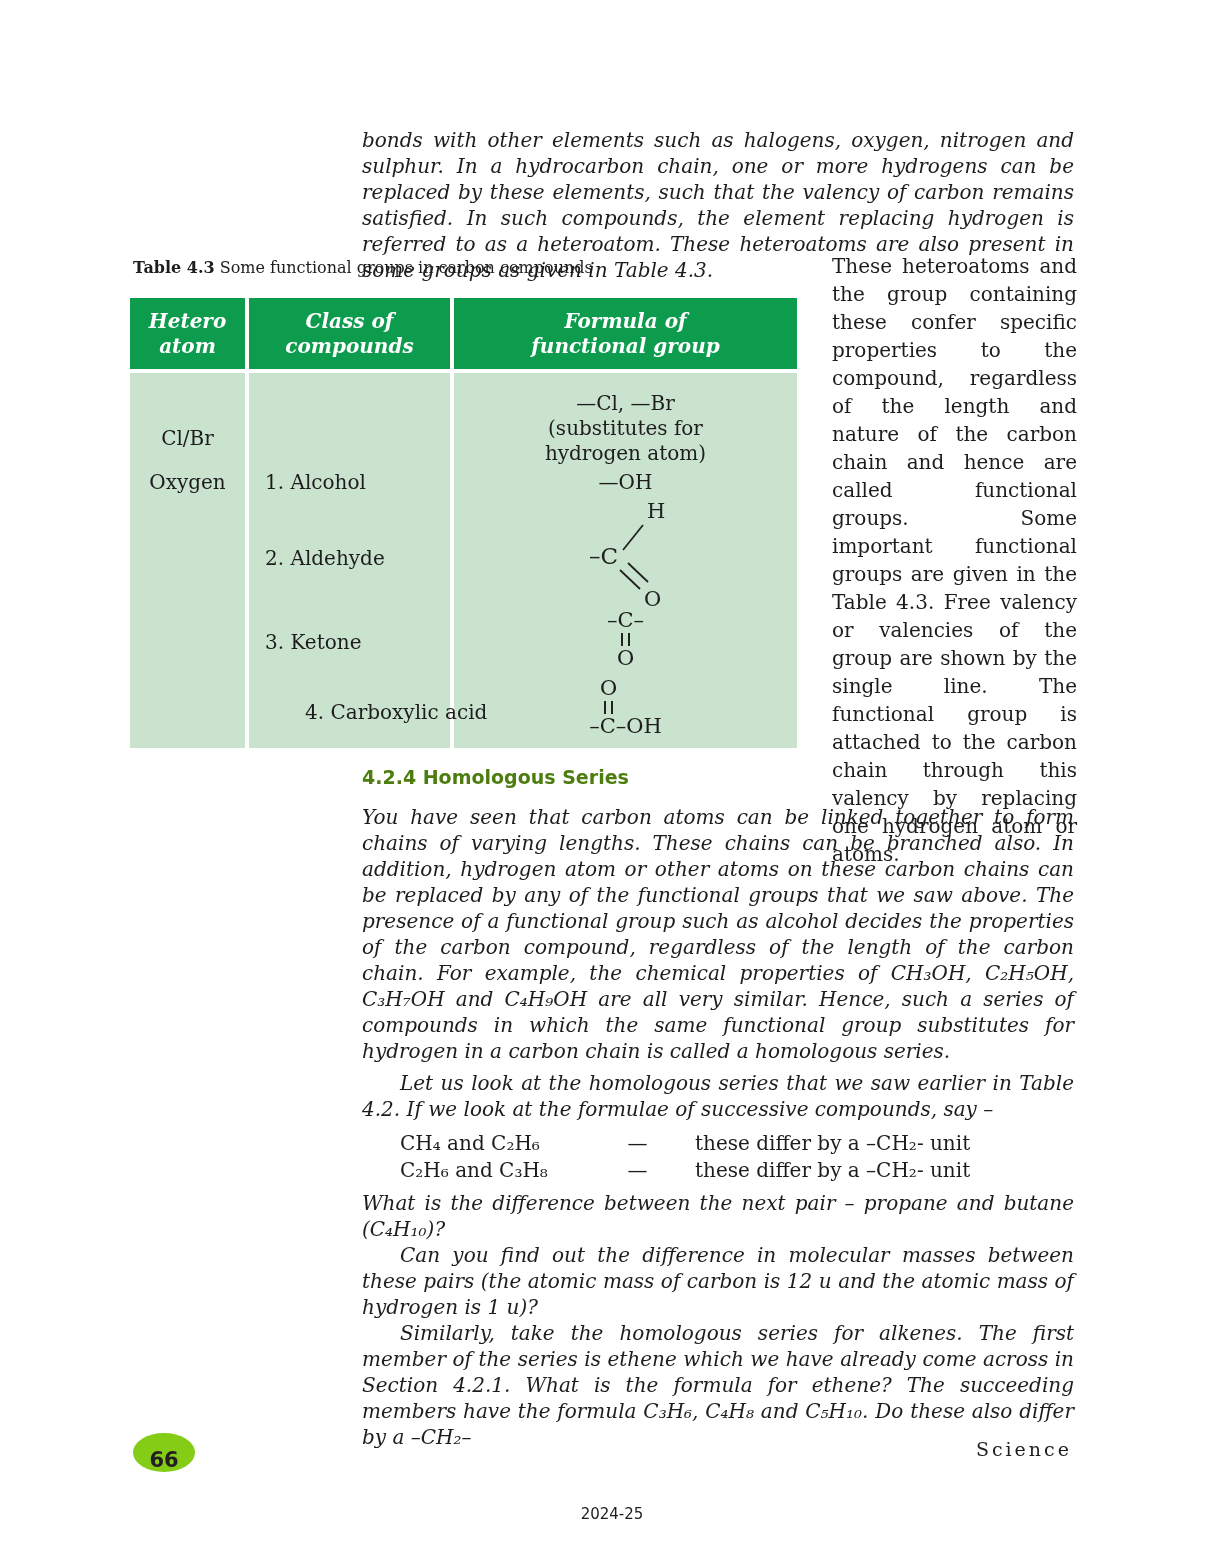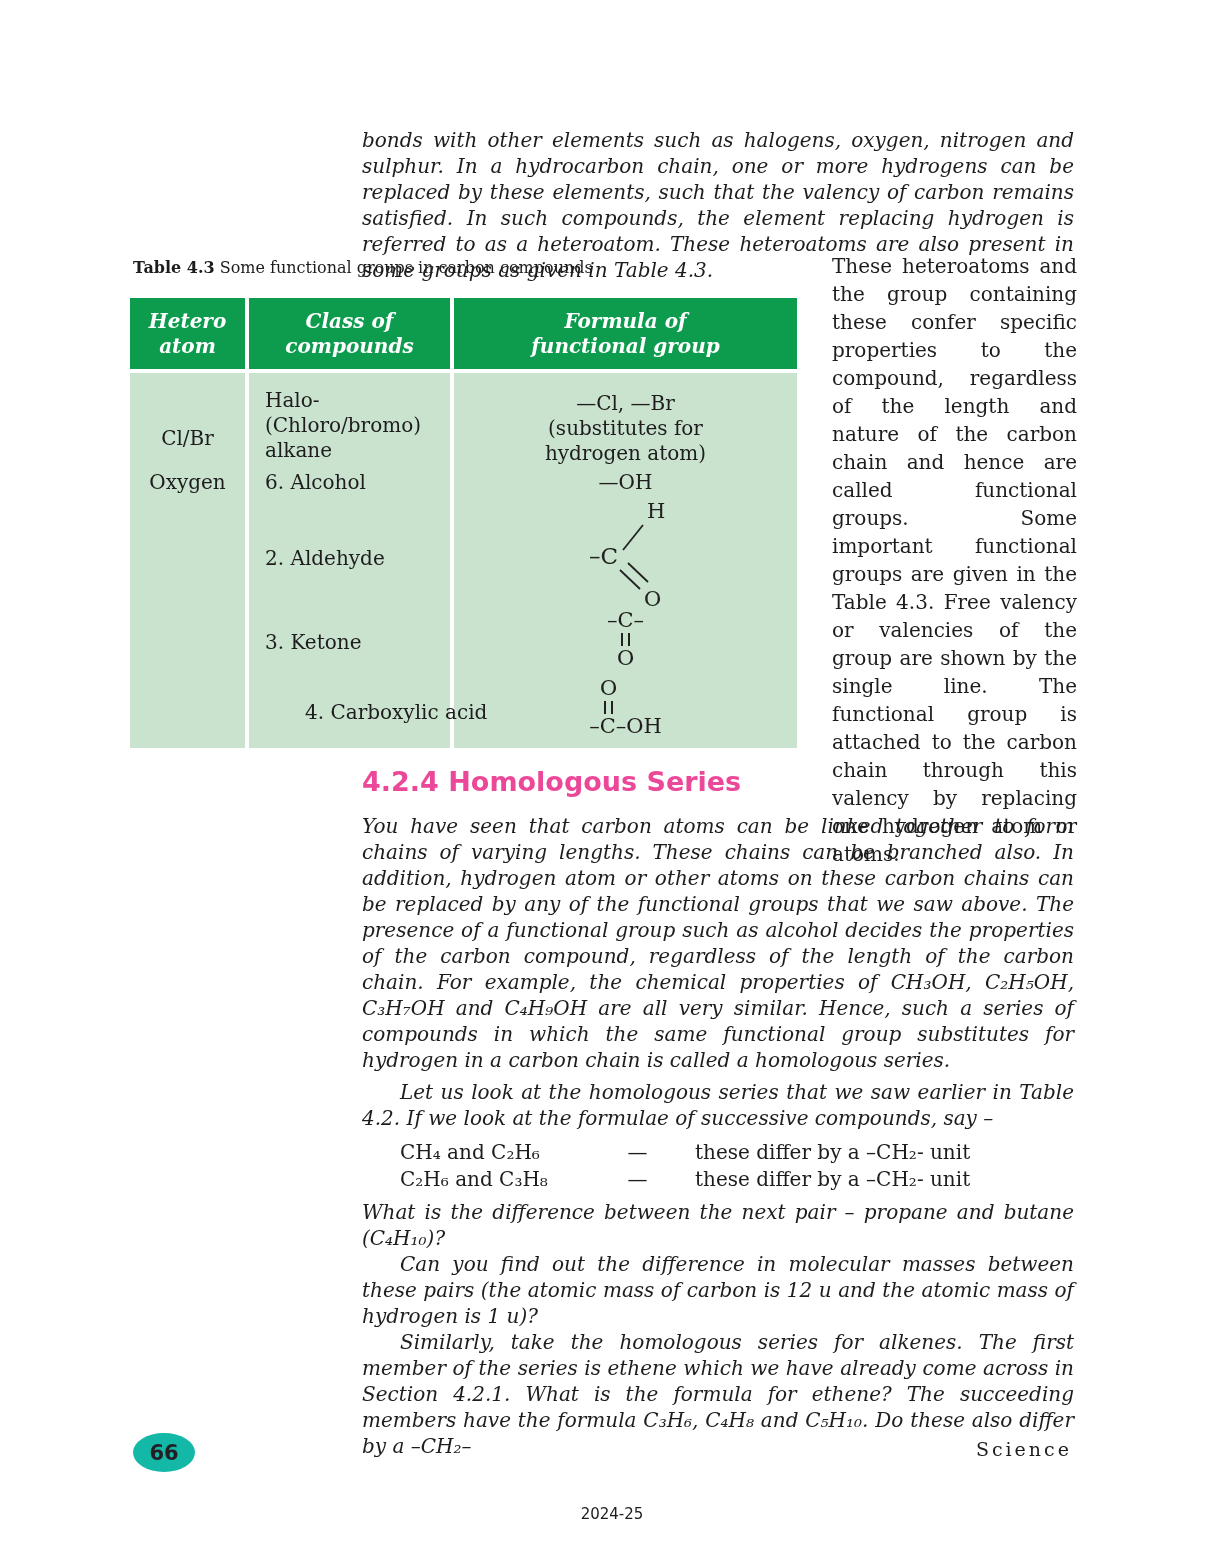--- a/index.html
+++ b/index.html
@@ -47,34 +47,34 @@
   .ald line{stroke:#222222; stroke-width:1.8;}
   
   .sidebar{
     position:absolute; left:832px; top:252px; width:245px;
     font-size:20px; line-height:28px; text-align:justify;
   }
   
   .main{position:absolute; left:362px; top:766px; width:712px;}
   .heading{
     font-family:"DejaVu Sans","Liberation Sans",sans-serif;
-    font-size:27px; font-weight:bold; color:#ec4899; margin:0 0 16px 0;
+    font-size:19px; font-weight:bold; color:#4d7c0f; margin:0 0 16px 0;
   }
   .main p{margin:0; font-size:20px; line-height:26px; text-align:justify;font-style:italic;}
   .indent{text-indent:38px;}
   .mt6{margin-top:6px !important;}
   .comparisons{margin:8px 0 6px 38px; font-size:20px; line-height:27px;}
   .cmp-row{display:flex;}
   .cmp-pair{width:180px;}
   .cmp-dash{width:115px; text-align:center;}
   
   .badge{
     position:absolute; left:133px; top:1433px; width:62px; height:39px;
-    background:#14b8a6; border-radius:50%;
-    display:flex; align-items:center; justify-content:center;
+    background:#84cc16; border-radius:50%;
+    display:flex; align-items:flex-end; justify-content:center;
     font-family:"DejaVu Sans","Liberation Sans",sans-serif;
     font-weight:bold; font-size:21px; color:#241d24;
   }
   .science{
     position:absolute; right:152px; top:1438px;
     font-size:19px; letter-spacing:3px;
   }
   .year{
     position:absolute; left:0; top:1505px; width:1224px; text-align:center;
     font-family:"DejaVu Sans","Liberation Sans",sans-serif; font-size:15px;
@@ -105,27 +105,26 @@
       <div class="gbody"></div>
     </div>
     <div class="gcol c3">
       <div class="ghead">
         <span class="hw3">Formula of functional group</span>
       </div>
       <div class="gbody"></div>
     </div>
 
     <div class="cell cen1" style="top:90px;margin-top:38px;">Cl/Br</div>
-    <div class="cell lft2" style="top:90px;">Halo- (Chloro/bromo) alkane</div>
     <div class="cell cen3" style="top:90px;">
       <span class="fwrap">—Cl, —Br (substitutes for hydrogen atom)</span>
     </div>
 
     <div class="cell cen1" style="top:172px;">Oxygen</div>
-    <div class="cell lft2" style="top:172px;">6. Alcohol</div>
+    <div class="cell lft2" style="top:172px;">1. Alcohol</div>
     <div class="cell cen3" style="top:172px;">—OH</div>
 
     <div class="cell lft2" style="top:248px;">2. Aldehyde</div>
     <svg class="ald" width="96" height="112" viewBox="0 0 96 112">
       <text x="4" y="68" font-size="23">–C</text>
       <text x="62" y="22" font-size="21">H</text>
       <line x1="38" y1="54" x2="58" y2="29"></line>
       <line x1="35" y1="74" x2="55" y2="93"></line>
       <line x1="43" y1="67" x2="63" y2="86"></line>
       <text x="59" y="110" font-size="21">O</text>

